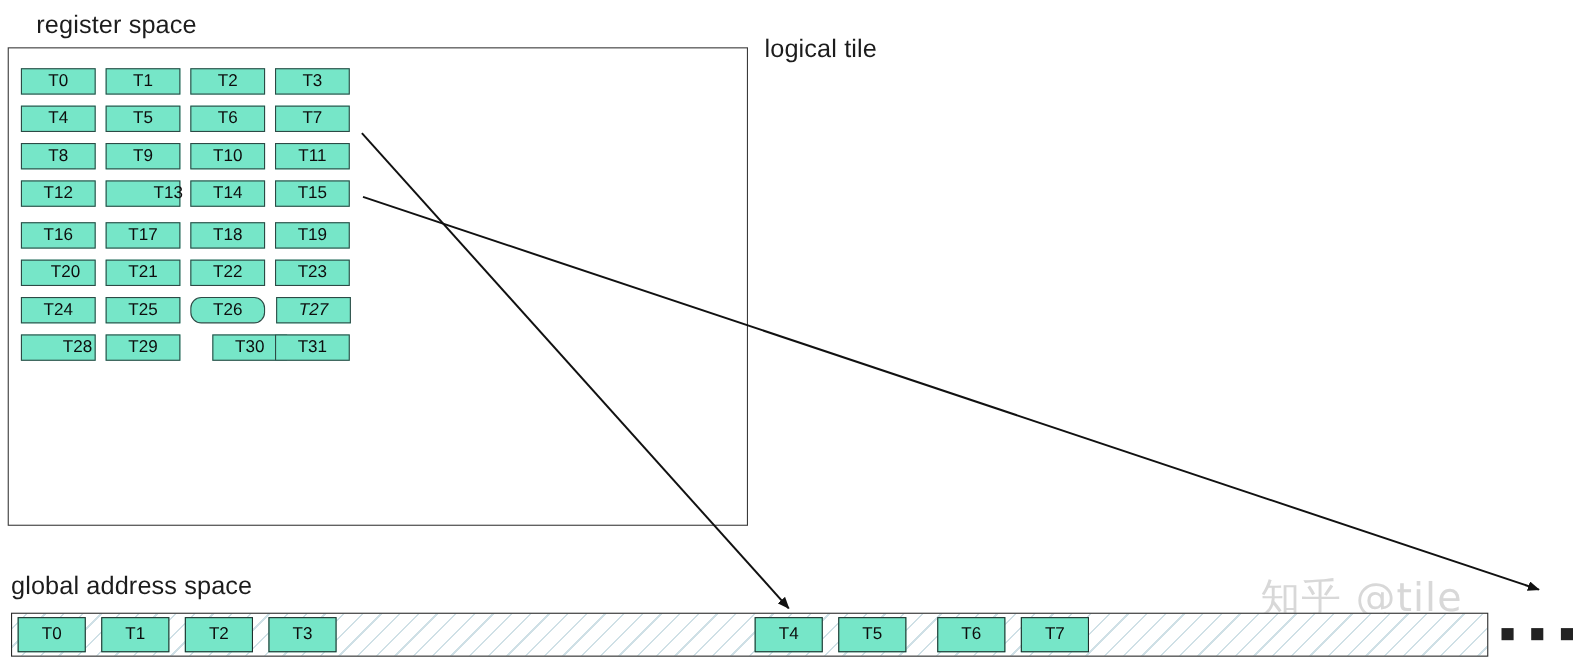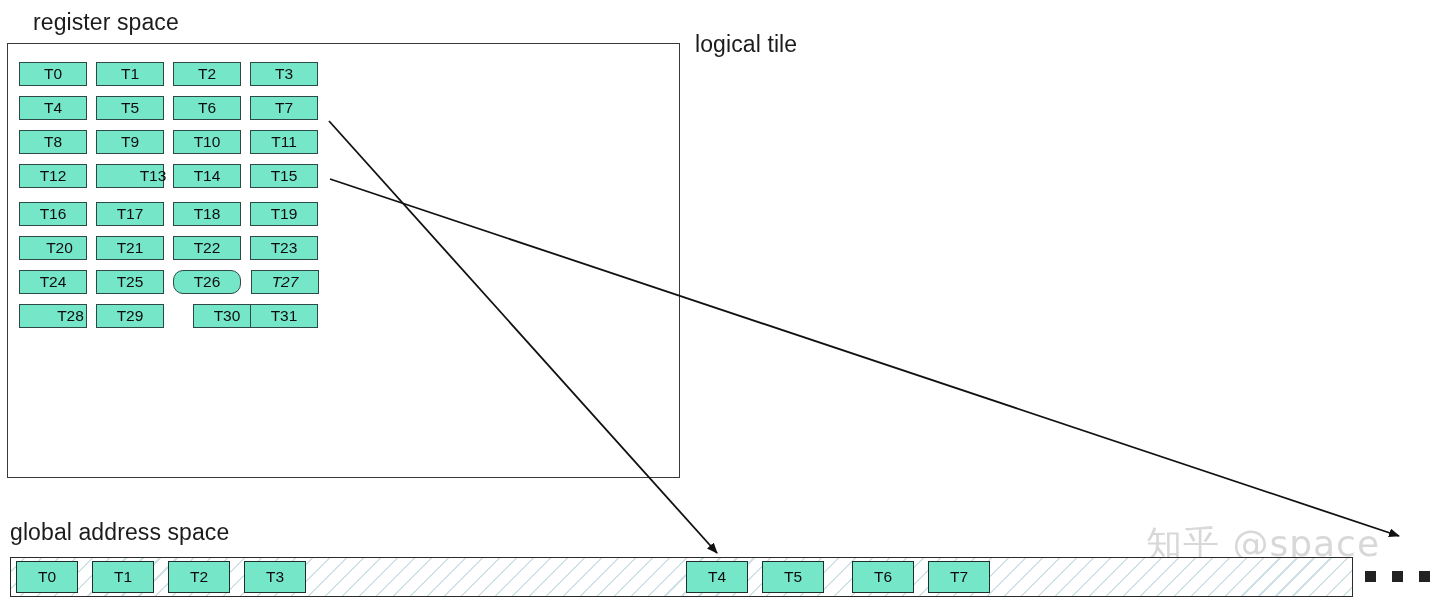--- a/index.html
+++ b/index.html
@@ -174,21 +174,21 @@
 <svg id="arrow-layer" viewBox="0 0 1440 605">
   <defs>
     <marker id="arrowhead" markerWidth="11" markerHeight="9" refX="10" refY="4.5" orient="auto" markerUnits="userSpaceOnUse">
       <path d="M0,0 L11,4.5 L0,9 z" fill="#111111"></path>
     </marker>
   </defs>
   <line id="arrow-0" stroke="#111111" stroke-width="1.8" marker-end="url(#arrowhead)" x1="329" y1="121" x2="717" y2="553"></line>
   <line id="arrow-1" stroke="#111111" stroke-width="1.8" marker-end="url(#arrowhead)" x1="330" y1="179" x2="1399" y2="536"></line>
 </svg>
 
-<div id="watermark">知乎 @space</div>
+<div id="watermark">知乎 @tile</div>
 
 <div class="caption" style="left:10px; top:521px;">global address space</div>
 
 <div id="global-bar">
     <div class="glob-cell" style="left: 5px; width: 62px;">T0</div>
     <div class="glob-cell" style="left: 81px; width: 62px;">T1</div>
     <div class="glob-cell" style="left: 157px; width: 62px;">T2</div>
     <div class="glob-cell" style="left: 233px; width: 62px;">T3</div>
     <div class="glob-cell" style="left: 675px; width: 62px;">T4</div>
     <div class="glob-cell" style="left: 751px; width: 62px;">T5</div>

